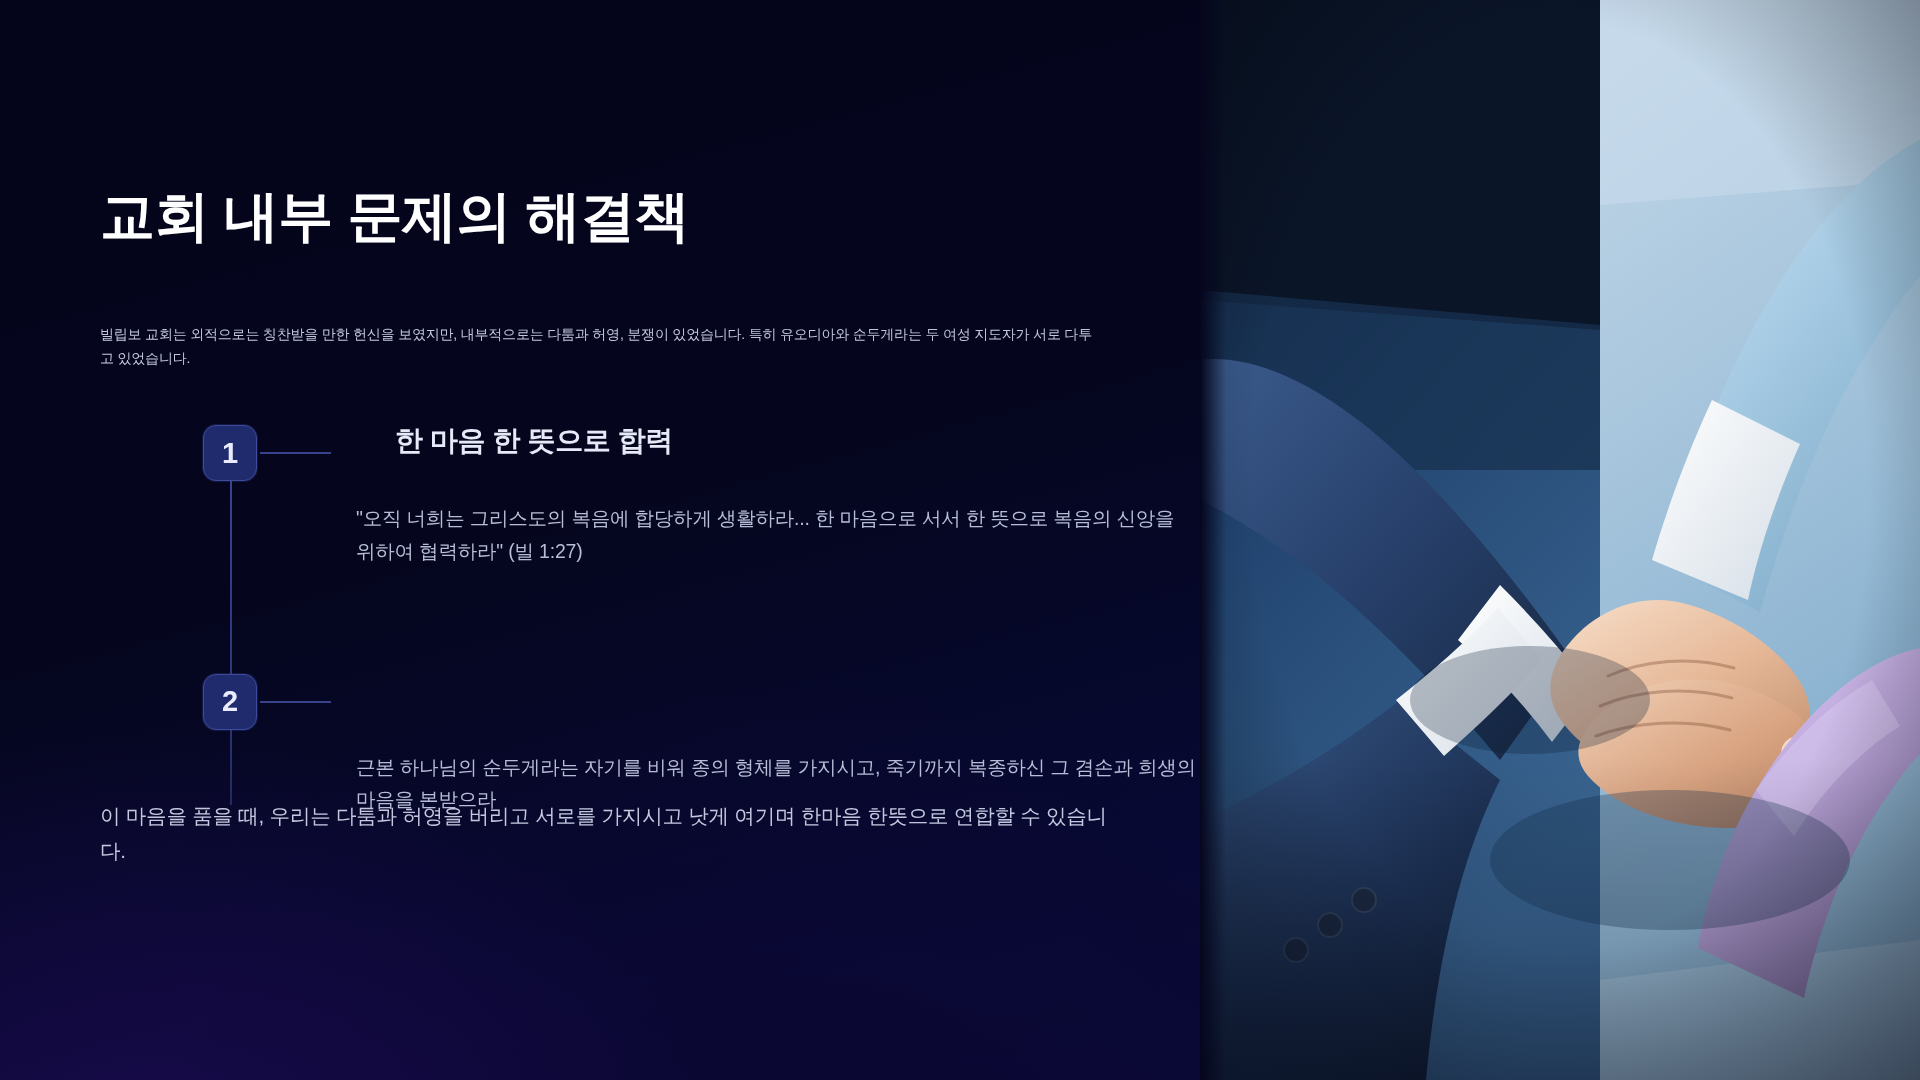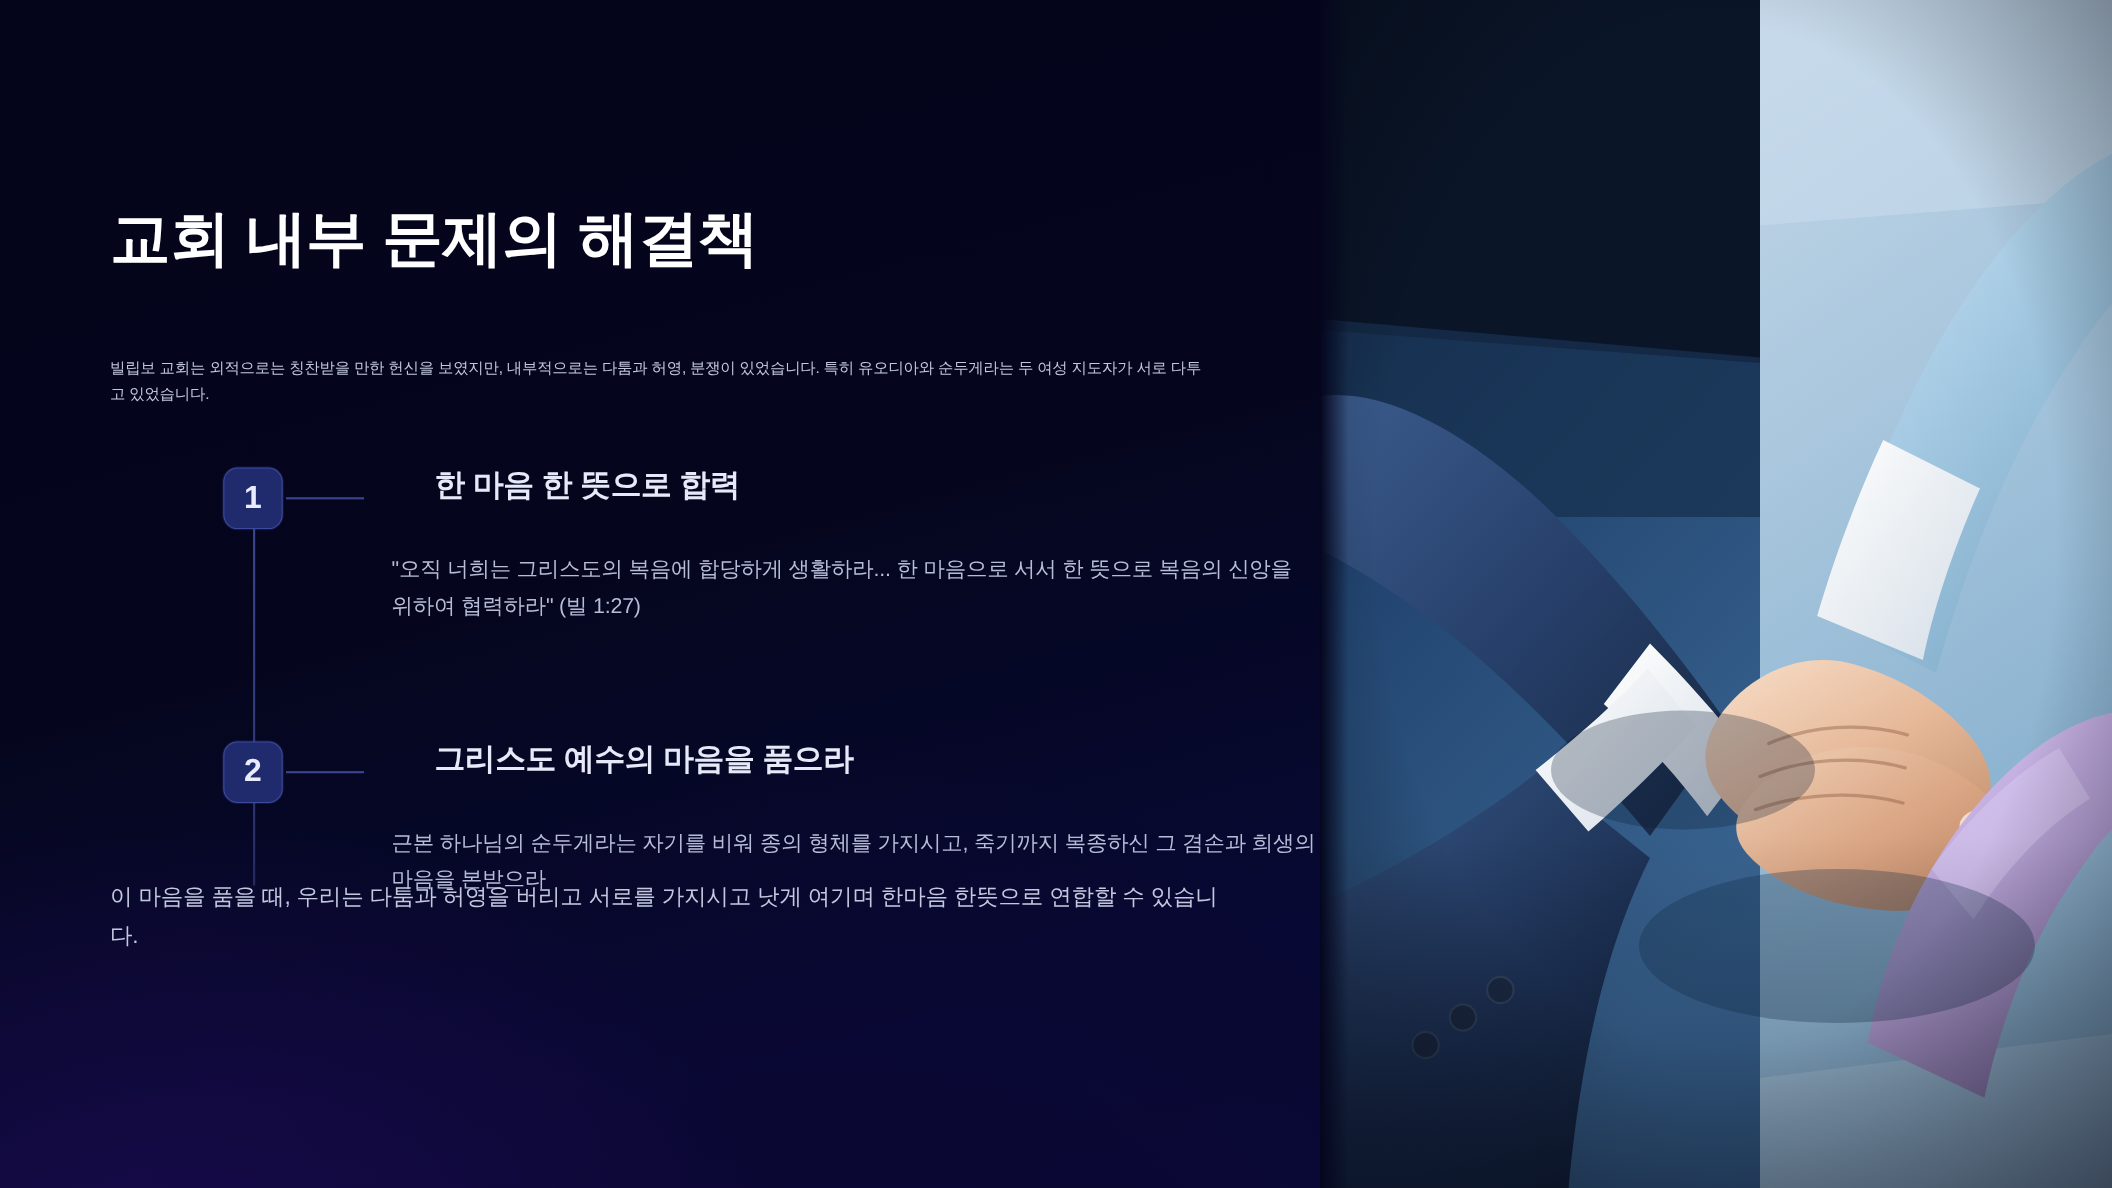--- a/index.html
+++ b/index.html
@@ -174,21 +174,20 @@
         </div>
         <div class="tl-body">"오직 너희는 그리스도의 복음에 합당하게 생활하라... 한 마음으로 서서 한 뜻으로 복음의 신앙을 위하여 협력하라" (빌 1:27)</div>
       </div>
 
       <div class="tl-item second">
         <div class="tl-head">
           <div class="badge">
             <span>2</span>
           </div>
           <div class="connector"></div>
-          <div class="tl-title">그리스도 예수의 마음을 품으라</div>
         </div>
         <div class="tl-body">근본 하나님의 순두게라는 자기를 비워 종의 형체를 가지시고, 죽기까지 복종하신 그 겸손과 희생의 마음을 본받으라</div>
       </div>
 
     </div>
 
     <p class="closing">이 마음을 품을 때, 우리는 다툼과 허영을 버리고 서로를 가지시고 낫게 여기며 한마음 한뜻으로 연합할 수 있습니다.</p>
   </div>
 
   <div class="photo">

